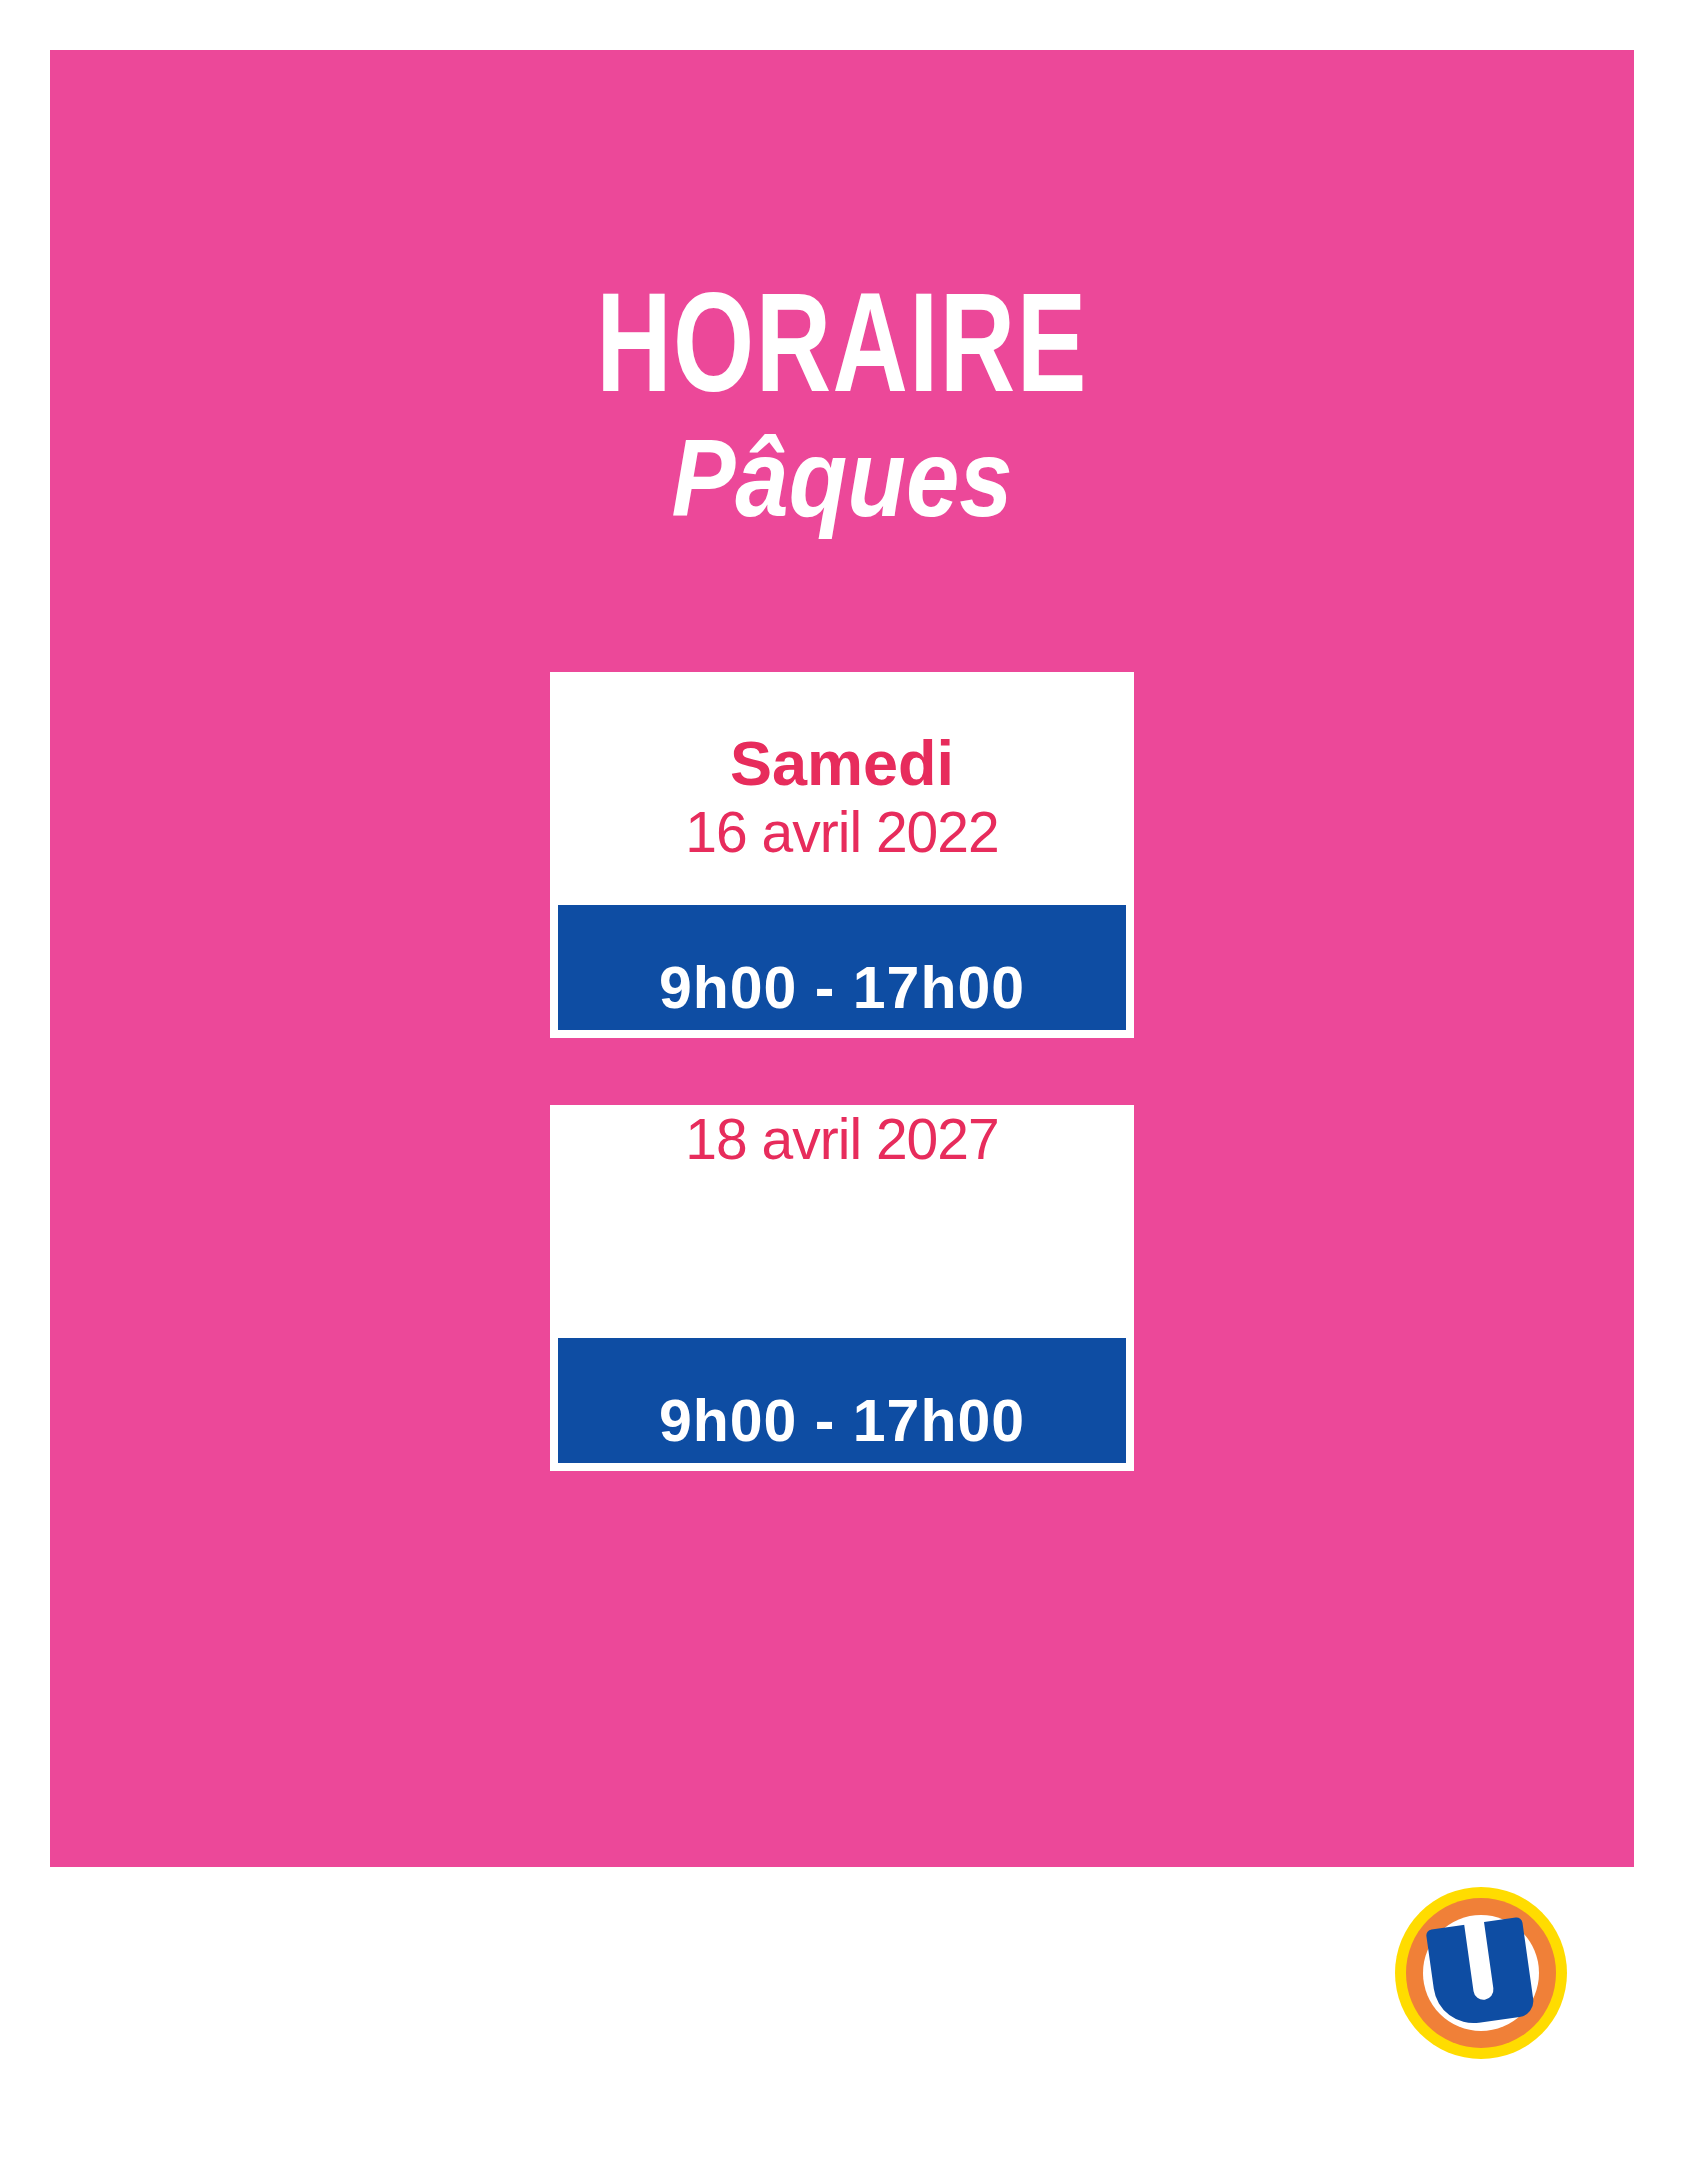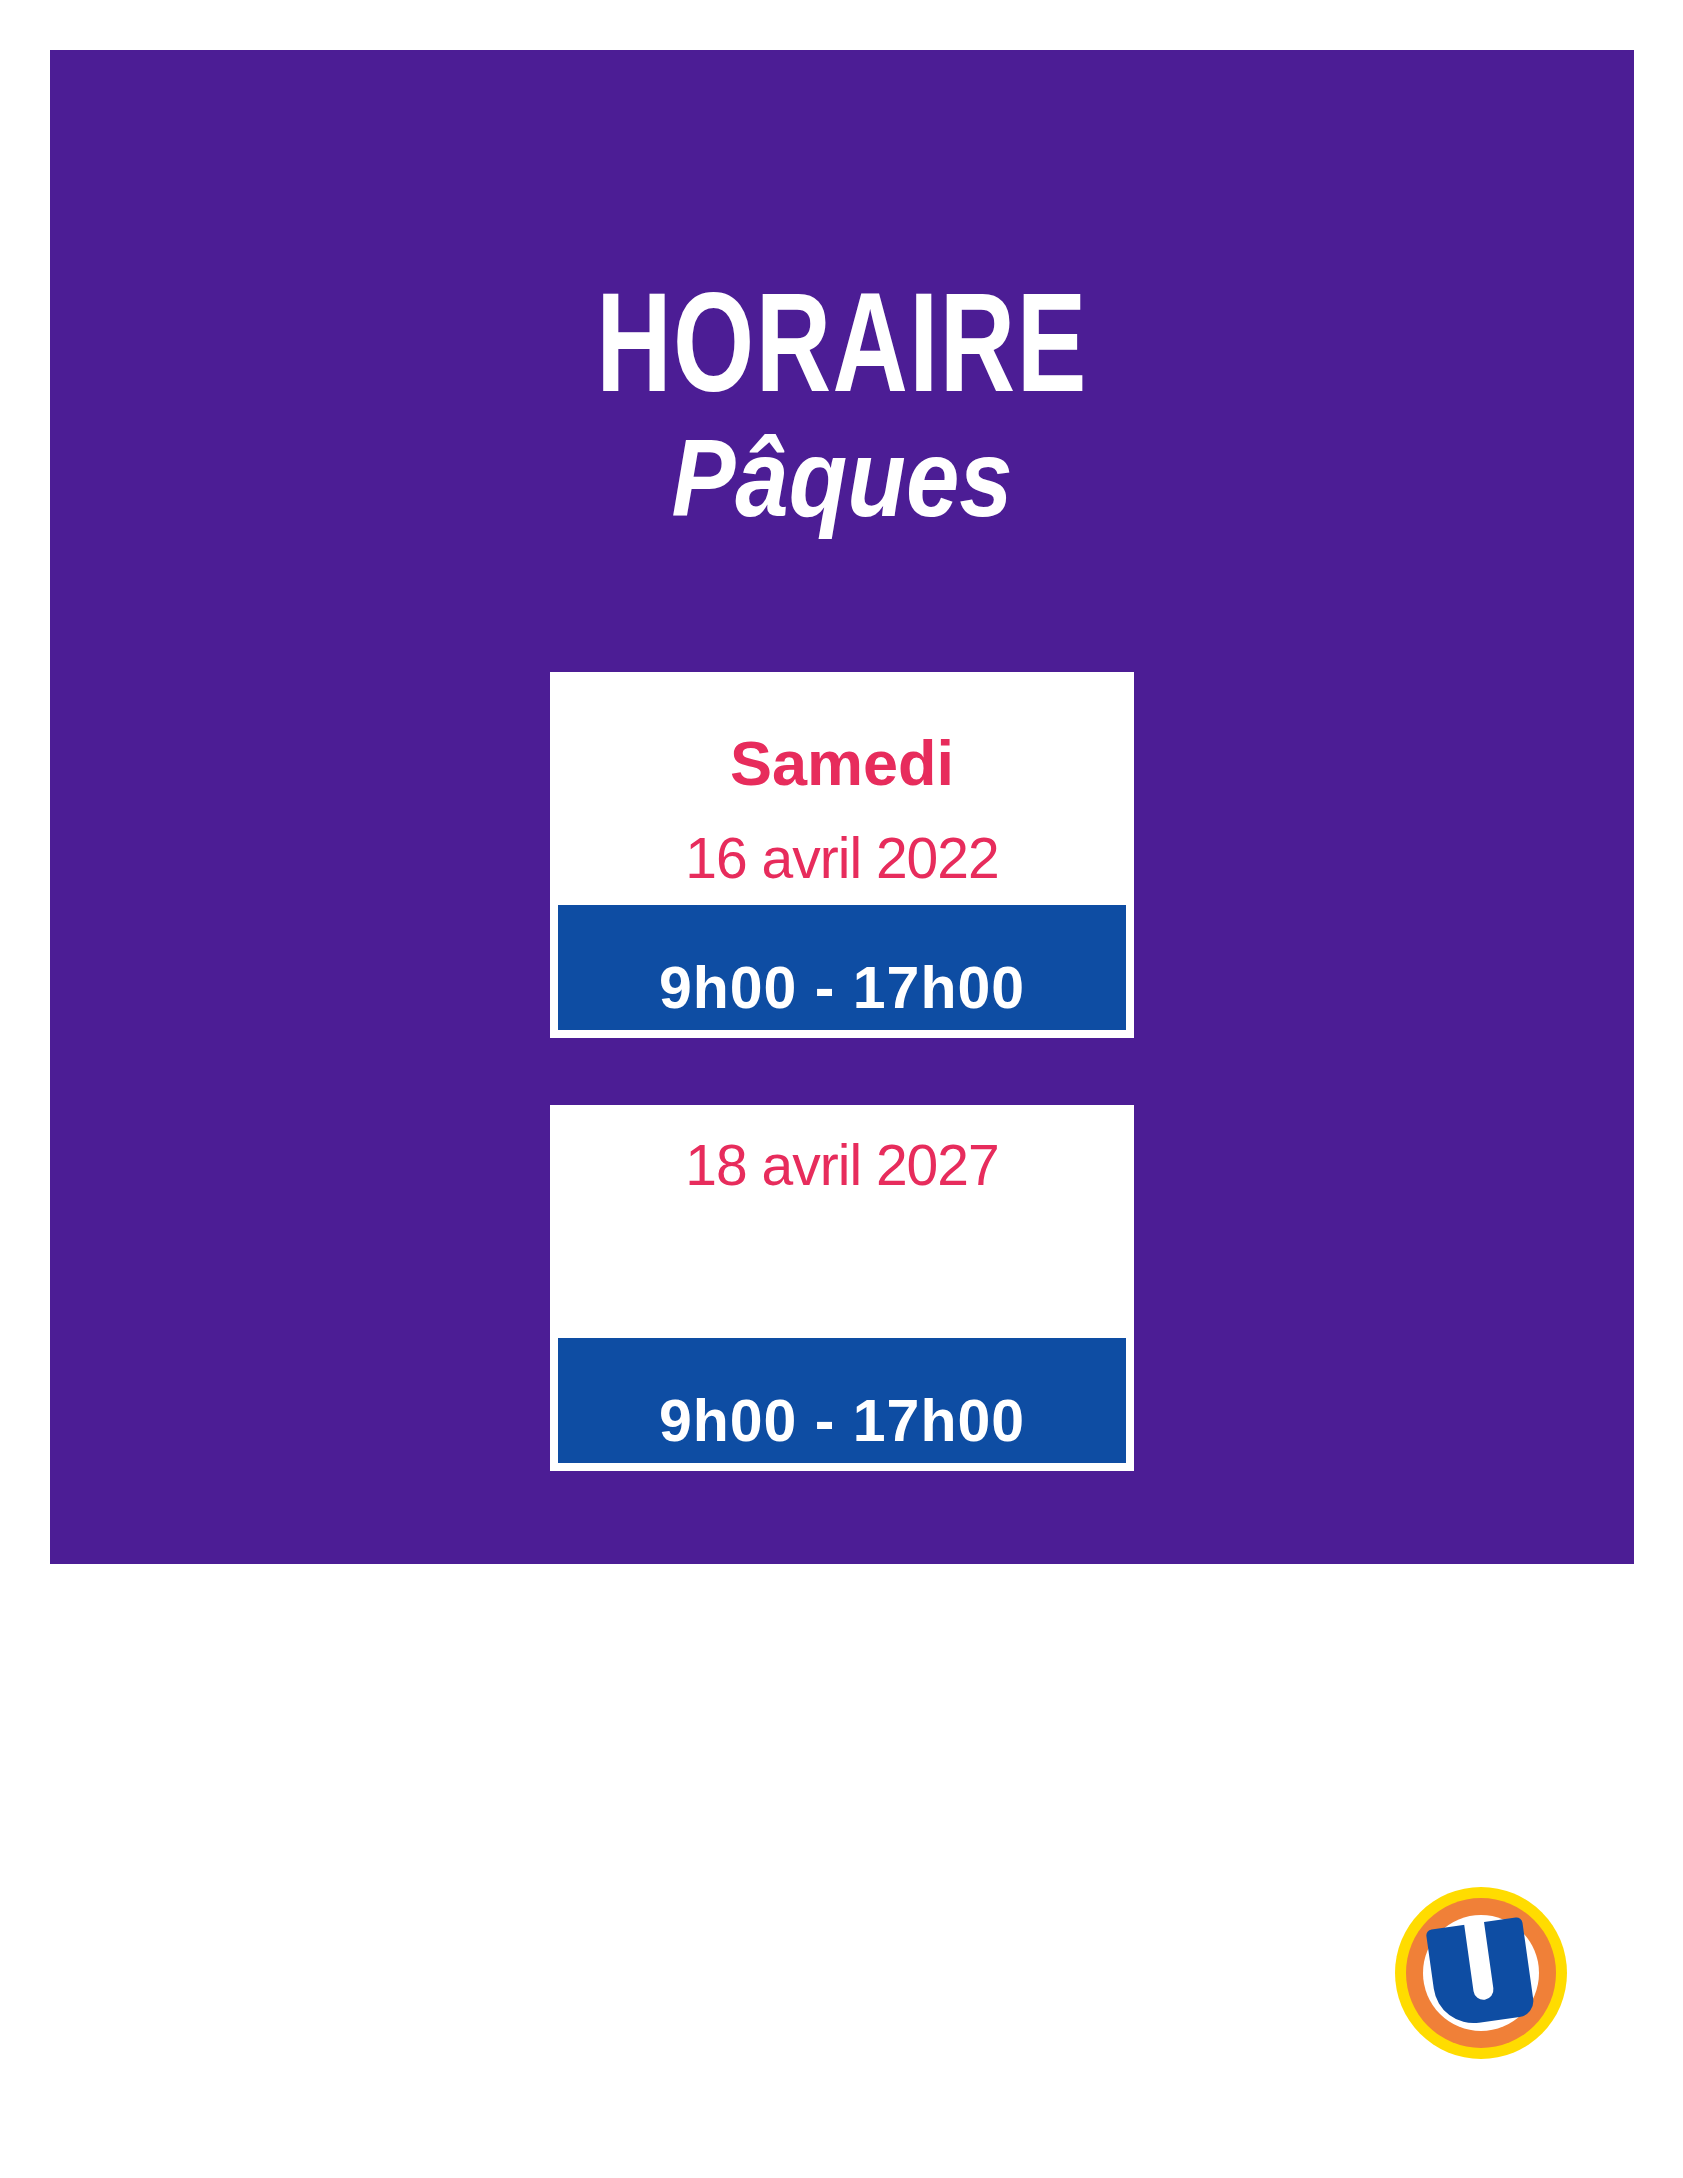--- a/index.html
+++ b/index.html
@@ -13,22 +13,22 @@
     height: 2178px;
     background: #ffffff;
     overflow: hidden;
     font-family: "Liberation Sans", sans-serif;
   }
   .poster {
     position: absolute;
     left: 50px;
     top: 50px;
     width: 1584px;
-    height: 1514px;
-    background: #4c1d95;
+    height: 1817px;
+    background: #ec4899;
     box-sizing: border-box;
     padding-top: 222px;
   }
   .title {
     margin: 0;
     text-align: center;
     color: #ffffff;
     font-size: 141px;
     line-height: 141px;
     font-weight: 700;
@@ -67,21 +67,20 @@
   }
   .card-day {
     padding-top: 57px;
     font-size: 63px;
     line-height: 69px;
     font-weight: 700;
     color: #E72C5C;
     letter-spacing: 0px;
   }
   .card-date {
-    margin-top: 26px;
     font-size: 57px;
     line-height: 69px;
     font-weight: 400;
     color: #E72C5C;
     letter-spacing: -1px;
   }
   .card-bar {
     position: absolute;
     left: 8px;
     right: 8px;

